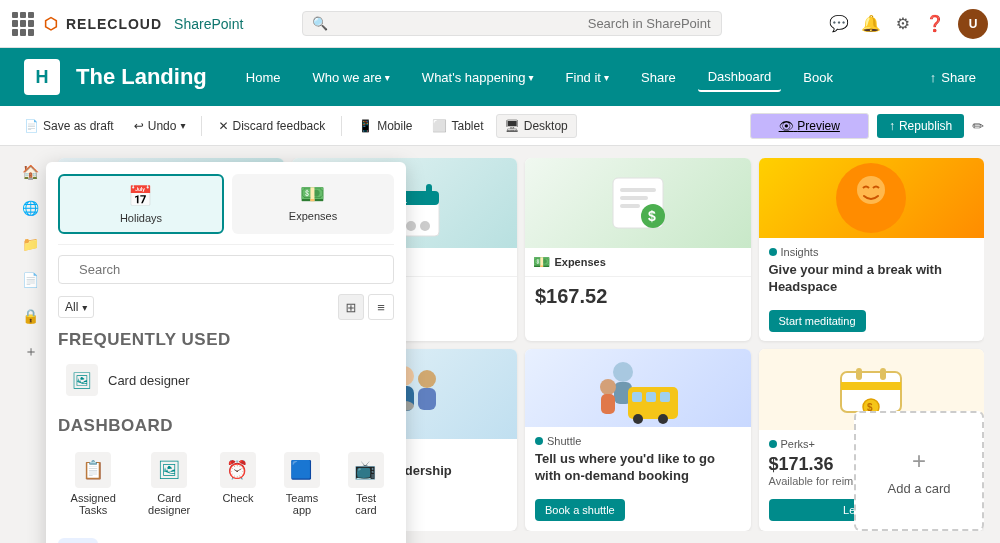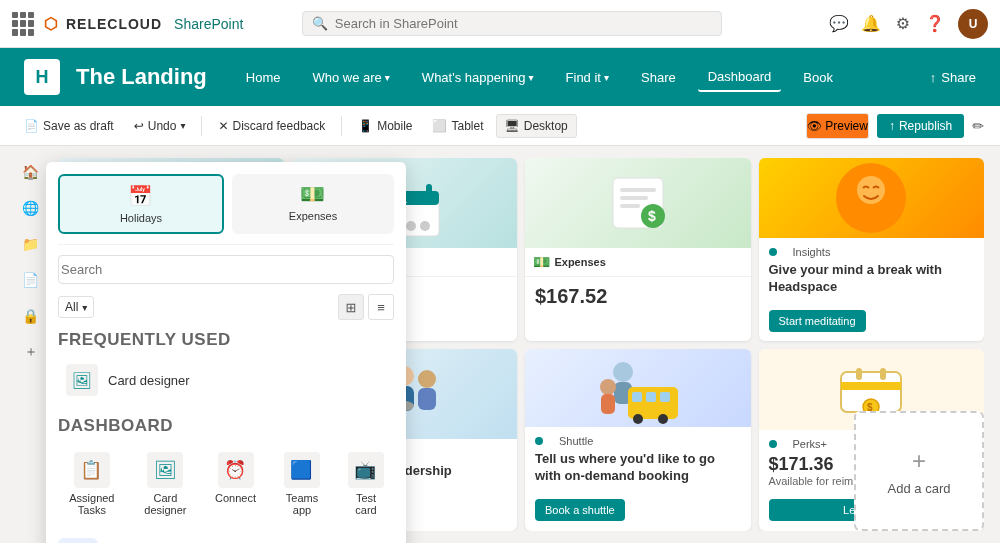--- a/index.html
+++ b/index.html
@@ -25,21 +25,21 @@
       max-width: 420px;
       margin: 0 auto;
       display: flex;
       align-items: center;
       background: #f3f2f1;
       border: 1px solid #e0e0e0;
       border-radius: 4px;
       padding: 4px 10px;
       gap: 6px;
     }
-    .search-bar input { border: none; background: transparent; outline: none; font-size: 13px; width: 100%; }
+    .search-bar input { border: none; background: transparent; outline: none; font-size: 13px; width: 100%; text-align: right; }
     .top-nav-right { display: flex; align-items: center; gap: 14px; margin-left: auto; }
     .nav-icon { width: 18px; height: 18px; display: flex; align-items: center; justify-content: center; cursor: pointer; color: #555; font-size: 16px; }
     .avatar { width: 30px; height: 30px; border-radius: 50%; background: #8b4513; display: flex; align-items: center; justify-content: center; color: white; font-size: 12px; font-weight: bold; cursor: pointer; overflow: hidden; }
 
     
     .site-header {
       height: 58px;
       background: #008b8b;
       display: flex;
       align-items: center;
@@ -61,21 +61,21 @@
       background: #fff;
       display: flex;
       align-items: center;
       padding: 0 16px;
       gap: 4px;
       border-bottom: 1px solid #e0e0e0;
     }
     .toolbar-btn { display: flex; align-items: center; gap: 4px; padding: 4px 8px; font-size: 12px; color: #333; cursor: pointer; border-radius: 3px; }
     .toolbar-separator { width: 1px; height: 20px; background: #e0e0e0; margin: 0 4px; }
     .toolbar-right { margin-left: auto; display: flex; align-items: center; gap: 8px; }
-    .preview-btn { padding: 5px 0; font-size: 12px; cursor: pointer; border: 1px solid #e0e0e0; border-radius: 3px; background: #f97316; }
+    .preview-btn { padding: 5px 28px; font-size: 12px; cursor: pointer; border: 1px solid #e0e0e0; border-radius: 3px; background: #c4b5fd; text-decoration: underline; }
     .republish-btn { padding: 5px 12px; font-size: 12px; cursor: pointer; background: #008b8b; color: white; border: none; border-radius: 3px; display: flex; align-items: center; gap: 4px; }
     .edit-icon { color: #555; cursor: pointer; font-size: 14px; }
 
     
     .main-content {
       display: flex;
       flex: 1;
       height: calc(543px - 48px - 58px - 40px);
       overflow: hidden;
       background: #f3f2f1;
@@ -108,21 +108,21 @@
 
     .card {
       background: white;
       border-radius: 6px;
       overflow: hidden;
       display: flex;
       flex-direction: column;
       box-shadow: 0 1px 3px rgba(0,0,0,0.08);
     }
     .card-body { padding: 8px 10px; flex: 1; }
-    .card-badge { display: flex; align-items: center; gap: 12px; font-size: 11px; color: #555; margin-bottom: 4px; }
+    .card-badge { display: flex; align-items: center; gap: 0; font-size: 11px; color: #555; margin-bottom: 4px; }
     .card-title { font-size: 13px; font-weight: 600; color: #333; line-height: 1.3; }
     .card-btn { margin: 6px 10px 10px; padding: 5px 10px; background: #008b8b; color: white; border: none; border-radius: 4px; font-size: 11px; cursor: pointer; align-self: flex-start; }
 
     
     .card-illus-health { background: linear-gradient(135deg, #e8f4f8 0%, #b2d8d8 100%); height: 90px; display: flex; align-items: center; justify-content: center; }
     .card-illus-kudos { background: linear-gradient(135deg, #fff3e8 0%, #ffd8b0 100%); height: 90px; display: flex; align-items: center; justify-content: center; }
     .card-illus-headspace { background: linear-gradient(135deg, #ffd000 0%, #ff8c00 100%); height: 90px; display: flex; align-items: center; justify-content: center; }
     .card-illus-ceo { background: linear-gradient(135deg, #e8f4f8 0%, #c0dff0 100%); height: 90px; display: flex; align-items: center; justify-content: center; }
     .card-illus-perks { background: white; height: 90px; display: flex; align-items: center; justify-content: center; }
 
@@ -162,21 +162,21 @@
       left: 46px;
       width: 360px;
       background: white;
       border-radius: 6px;
       box-shadow: 0 4px 20px rgba(0,0,0,0.18);
       z-index: 100;
       padding: 12px;
     }
     .dropdown-search {
       width: 100%;
-      padding: 6px 2px;
+      padding: 6px 20px;
       border: 1px solid #e0e0e0;
       border-radius: 4px;
       font-size: 13px;
       outline: none;
       margin-bottom: 10px;
     }
     .dropdown-filter-row {
       display: flex;
       align-items: center;
       justify-content: space-between;
@@ -570,21 +570,21 @@
         <div class="dropdown-grid-item">
           <div class="dropdown-grid-icon">📋</div>
           <span class="dropdown-grid-label">Assigned Tasks</span>
         </div>
         <div class="dropdown-grid-item">
           <div class="dropdown-grid-icon">🖼</div>
           <span class="dropdown-grid-label">Card designer</span>
         </div>
         <div class="dropdown-grid-item">
           <div class="dropdown-grid-icon">⏰</div>
-          <span class="dropdown-grid-label">Connect</span>
+          <span class="dropdown-grid-label">Check</span>
         </div>
         <div class="dropdown-grid-item">
           <div class="dropdown-grid-icon" style="color:#5b5ea6;">🟦</div>
           <span class="dropdown-grid-label">Teams app</span>
         </div>
         <div class="dropdown-grid-item">
           <div class="dropdown-grid-icon">📺</div>
           <span class="dropdown-grid-label">Test card</span>
         </div>
       </div>

